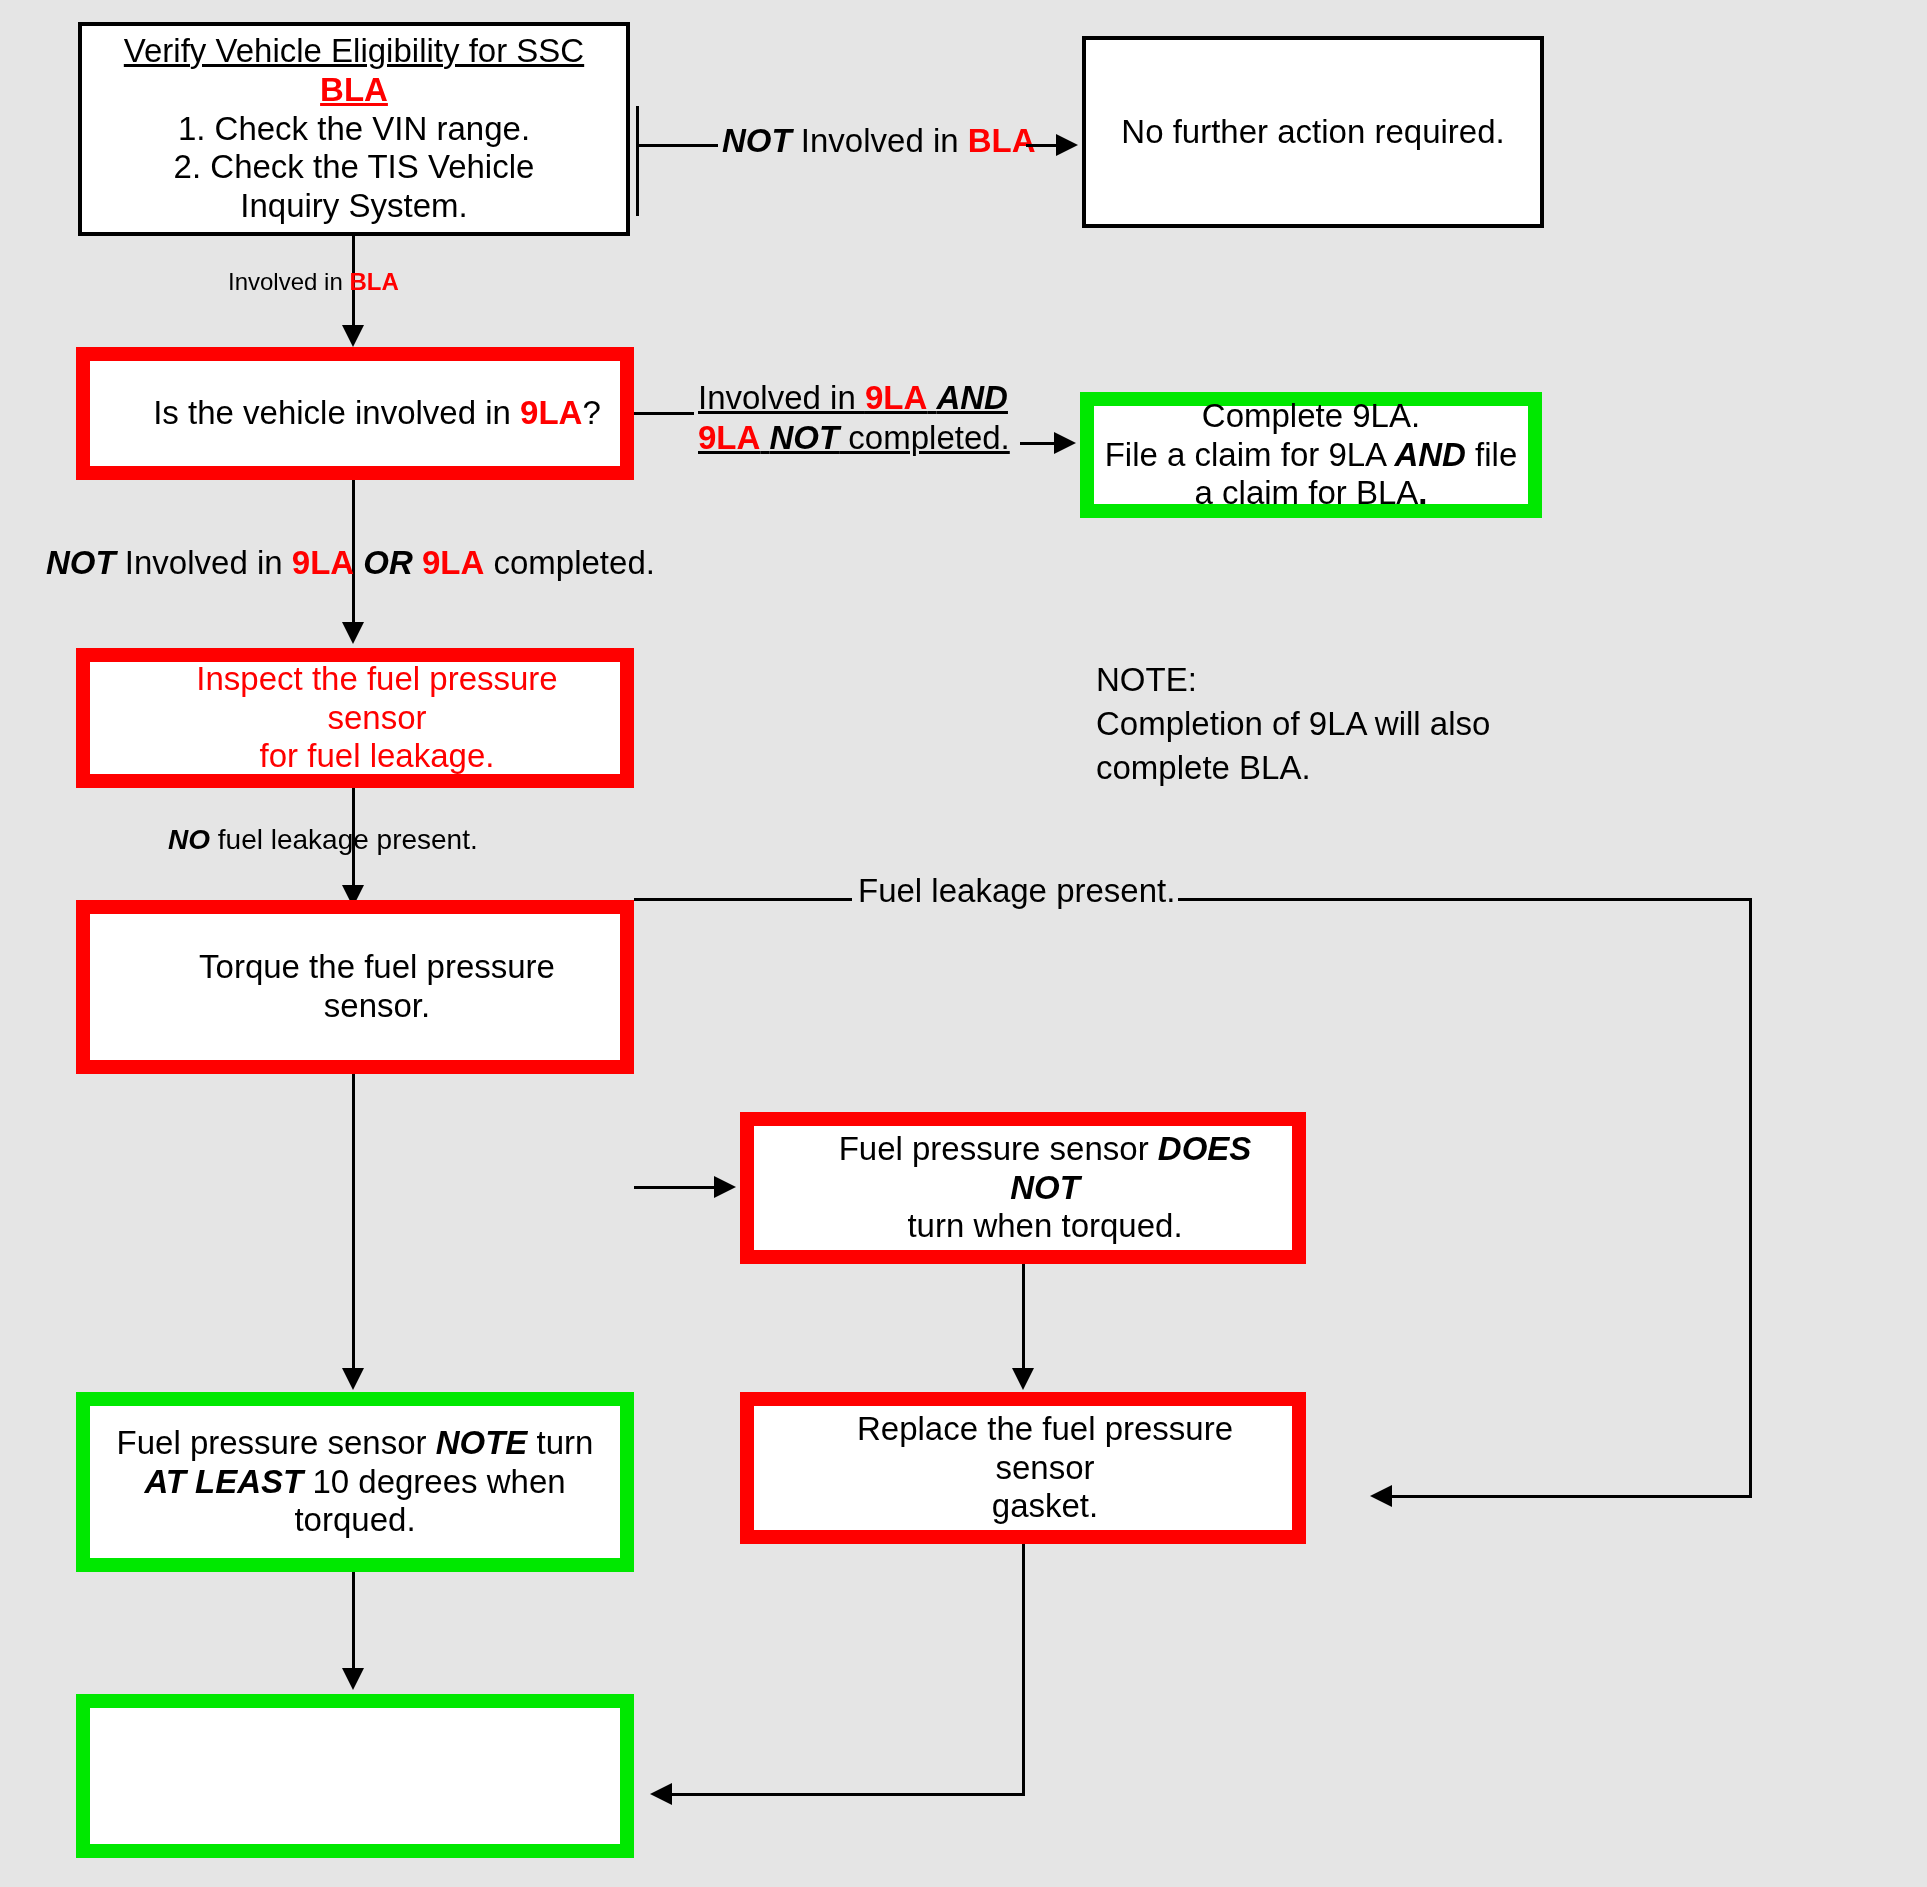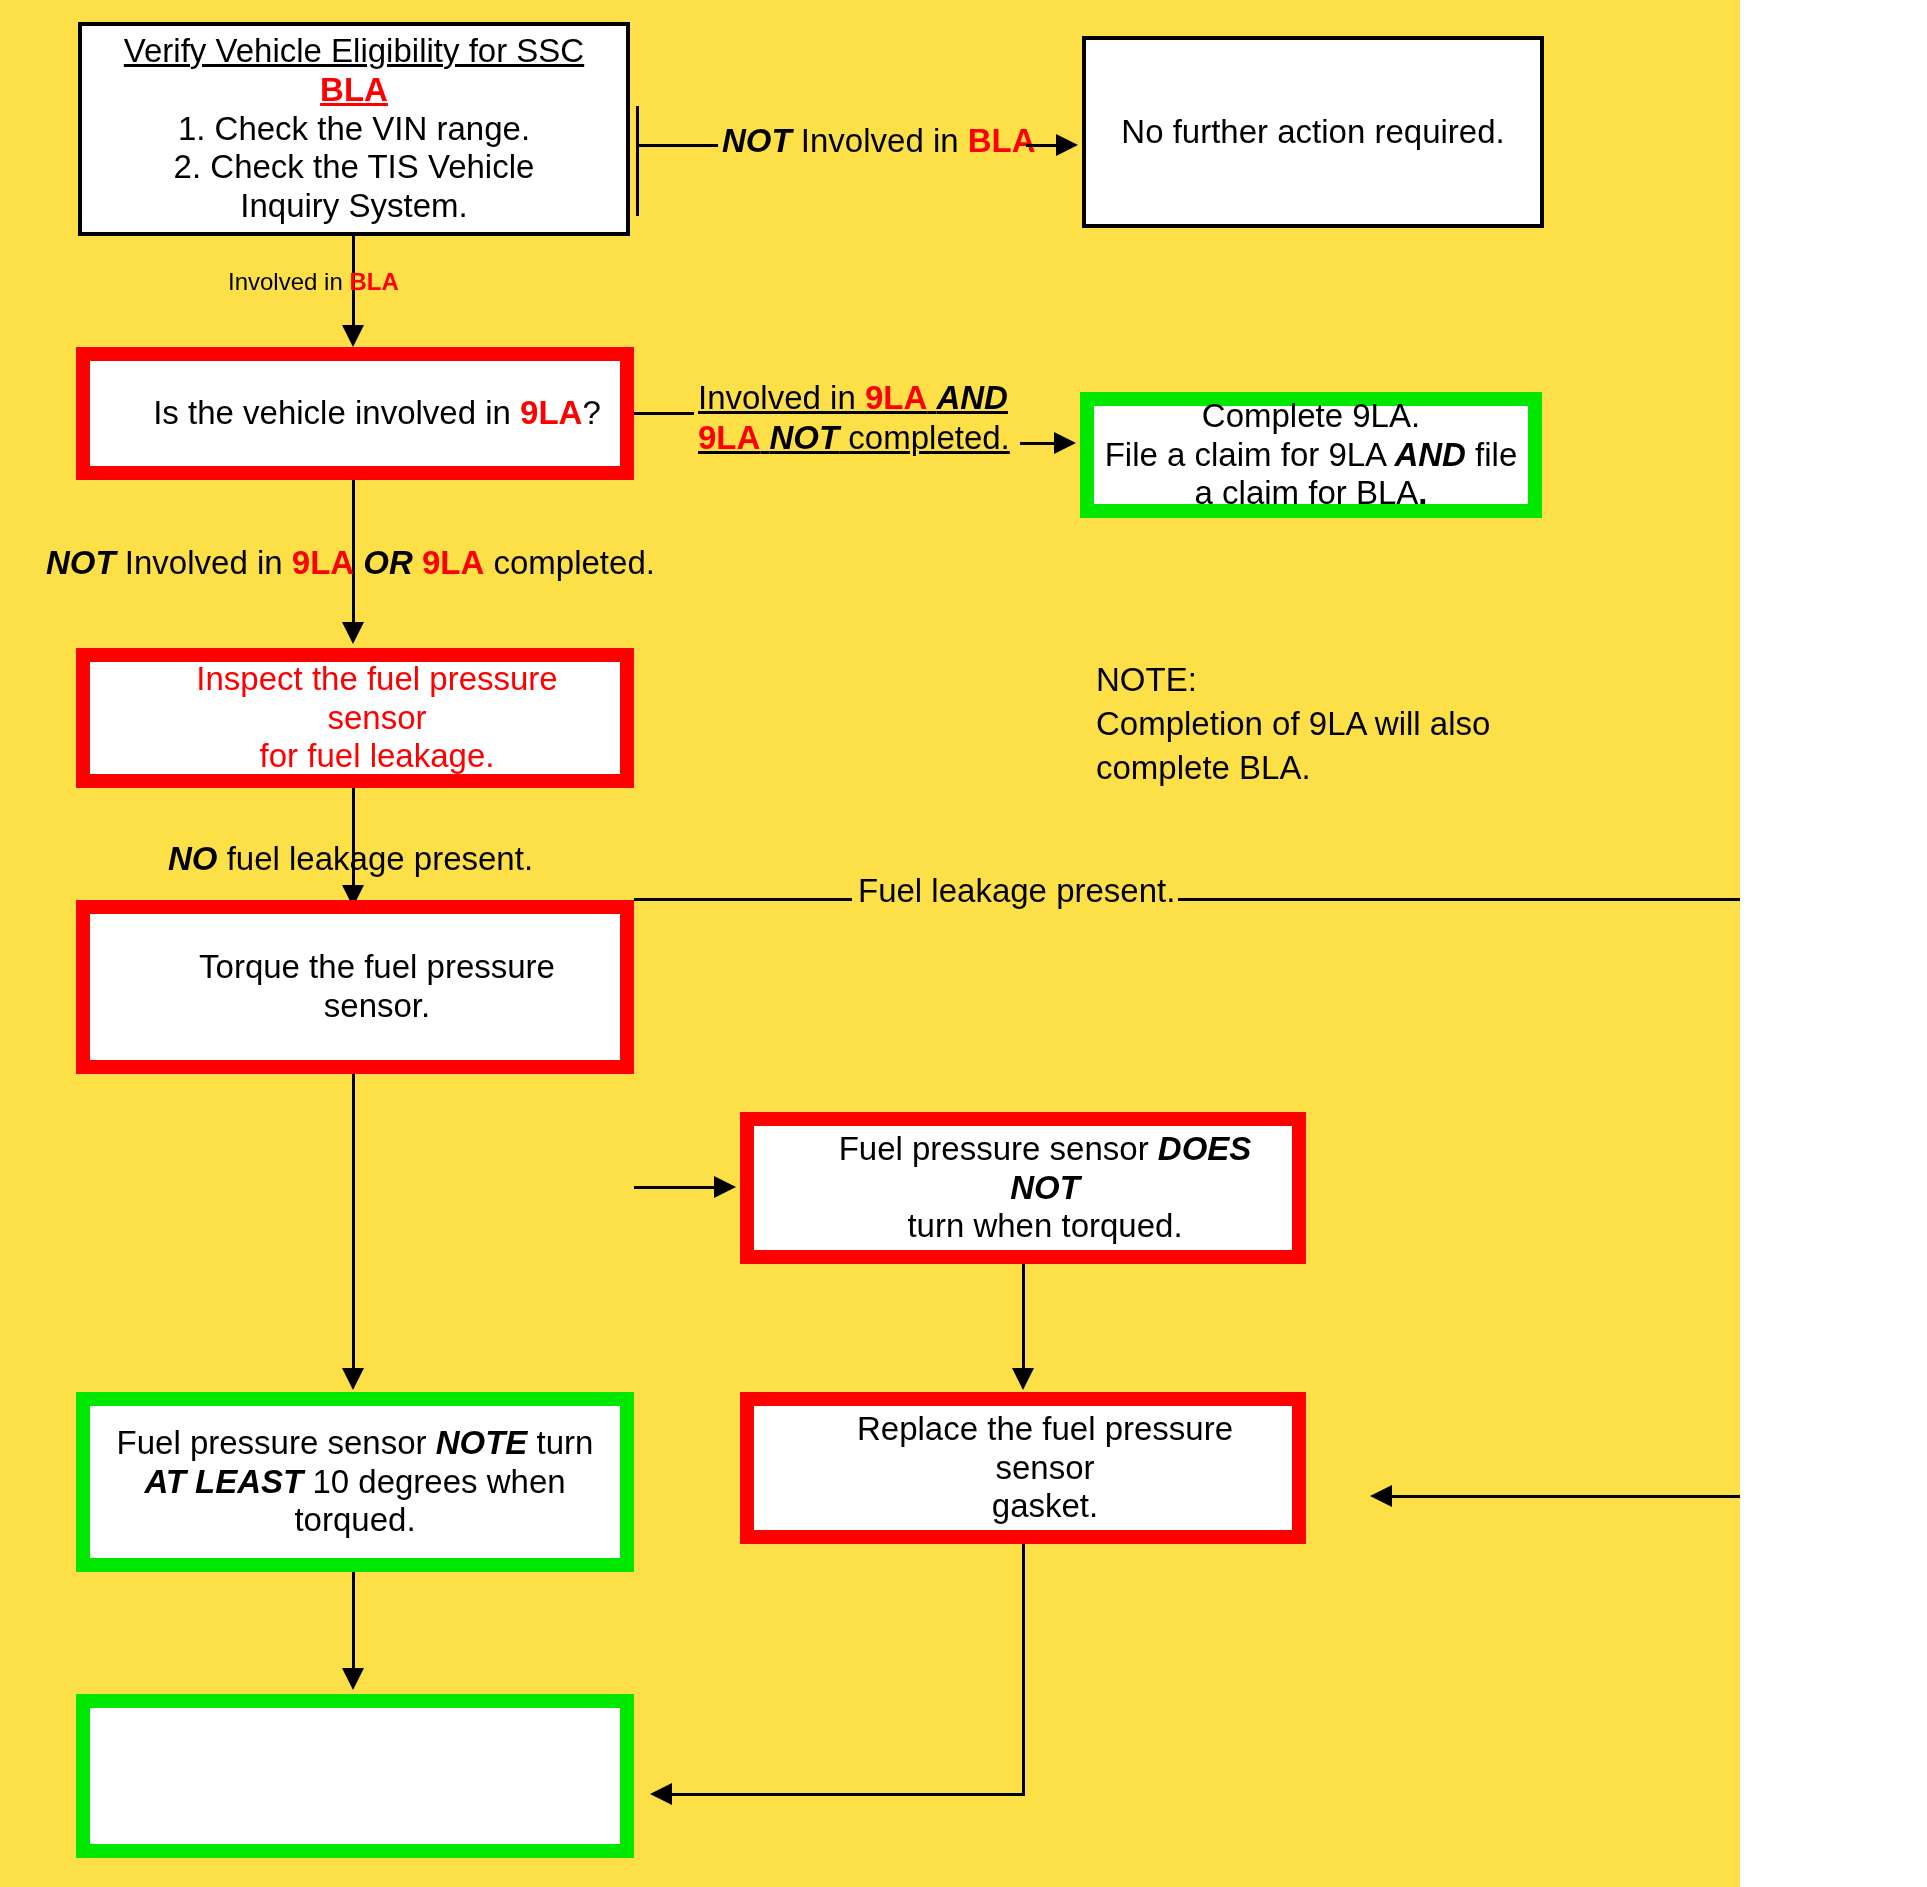--- a/index.html
+++ b/index.html
@@ -2,23 +2,23 @@
 <html><head>
 <meta charset="utf-8">
 <style>
   html, body {
     margin: 0;
     padding: 0;
     background: #ffffff;
   }
   #canvas {
     position: relative;
-    width: 1740px;
+    width: 1927px;
     height: 1887px;
-    background: #fde047;
+    background: #e5e5e5;
     font-family: "Liberation Sans", sans-serif;
     overflow: hidden;
   }
   .node {
     position: absolute;
     box-sizing: border-box;
     background: #ffffff;
     display: flex;
     align-items: center;
     justify-content: center;
@@ -132,21 +132,21 @@
   </div>
 
   <div class="ln hl" style="left:634px; top:898px; width:218px;"></div>
   <div class="label" style="left:858px; top:872px; font-size:33px;">Fuel leakage present.</div>
   <div class="ln hl" style="left:1178px; top:898px; width:574px;"></div>
   <div class="ln vl" style="left:1749px; top:898px; height:600px;"></div>
   <div class="ln hl" style="left:1392px; top:1495px; width:360px;"></div>
   <div class="arrow-l" style="left:1370px; top:1485px;"></div>
 
   <div class="ln vl" style="left:352px; top:788px; height:112px;"></div>
-  <div class="label" style="left:168px; top:840px; font-size:33px;">
+  <div class="label" style="left:168px; top:823px; font-size:28px;">
     <span class="bi">NO</span><span> fuel leakage present.</span>
   </div>
   <div class="arrow-d" style="left:342px; top:885px;"></div>
 
   <div class="node box-red" style="left:76px; top:900px; width:558px; height:174px; font-size:33px;">
     <div class="inner">
       <div>Torque the fuel pressure sensor.</div>
     </div>
   </div>
 

